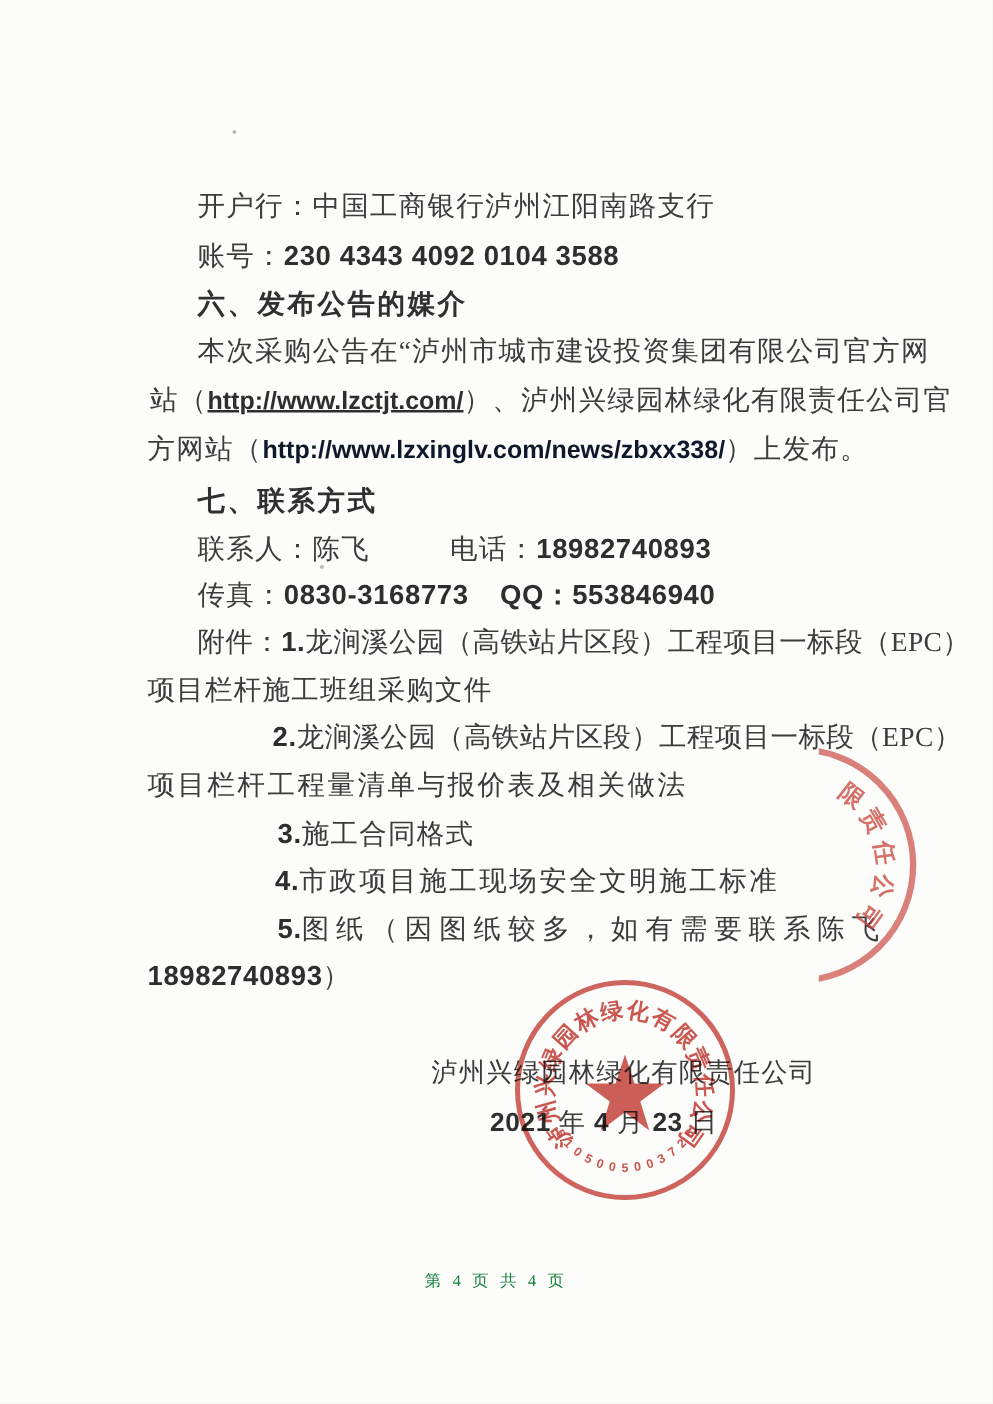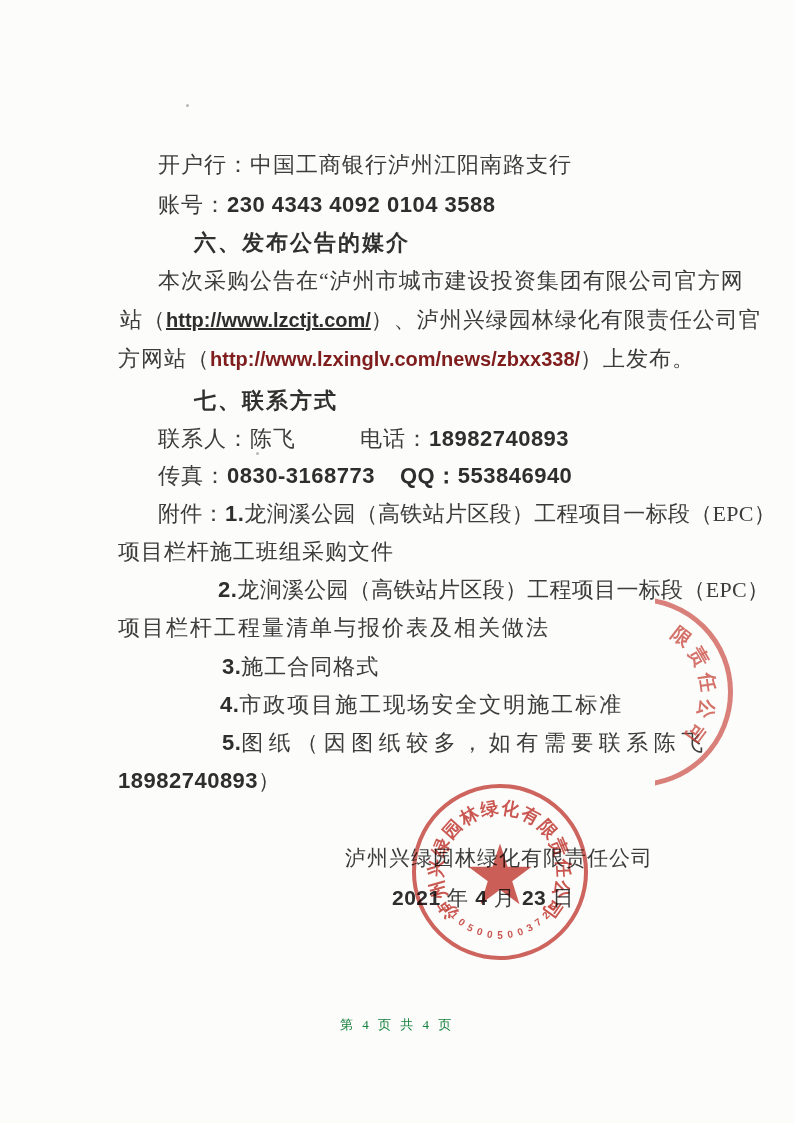--- a/index.html
+++ b/index.html
@@ -17,40 +17,40 @@
     overflow:hidden;
   }
   .line{
     position:absolute;
     white-space:nowrap;
     font-size:22px;
     letter-spacing:1px;
     color:#3c3c3c;
   }
   .cn{font-family:"Liberation Serif", serif;}
-  .heading{font-weight:700;color:#303030;letter-spacing:2px;margin-left:36px;}
+  .heading{font-weight:700;color:#303030;letter-spacing:2px;}
   .num{
     font-family:"Liberation Sans", sans-serif;
     font-weight:700;
     color:#2e2e2e;
     letter-spacing:0.5px;
   }
   .url-bold{
     font-family:"Liberation Sans", sans-serif;
     font-weight:700;
     font-size:20px;
     color:#2e2e2e;
     text-decoration:underline;
     letter-spacing:0px;
   }
   .url-plain{
     font-family:"Liberation Sans", sans-serif;
     font-weight:600;
     font-size:20px;
-    color:#7f1d1d;
+    color:#0f172a;
     letter-spacing:0px;
   }
   .spread{letter-spacing:5.5px;}
   .footer-line{
     position:absolute;
     left:50%;top:1016px;
     transform:translateX(-50%);
     font-size:13px;
     letter-spacing:3px;
     color:#15803d;

